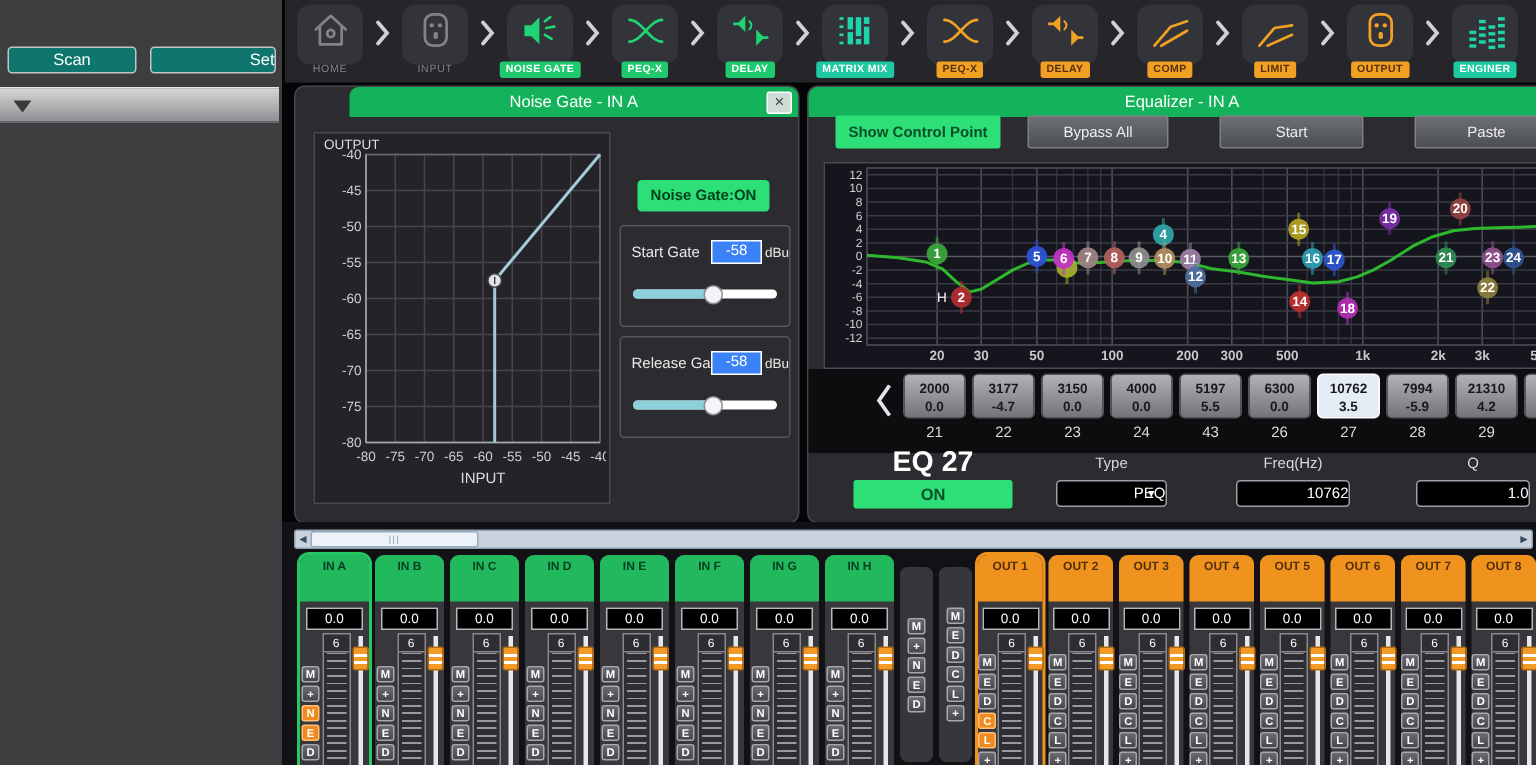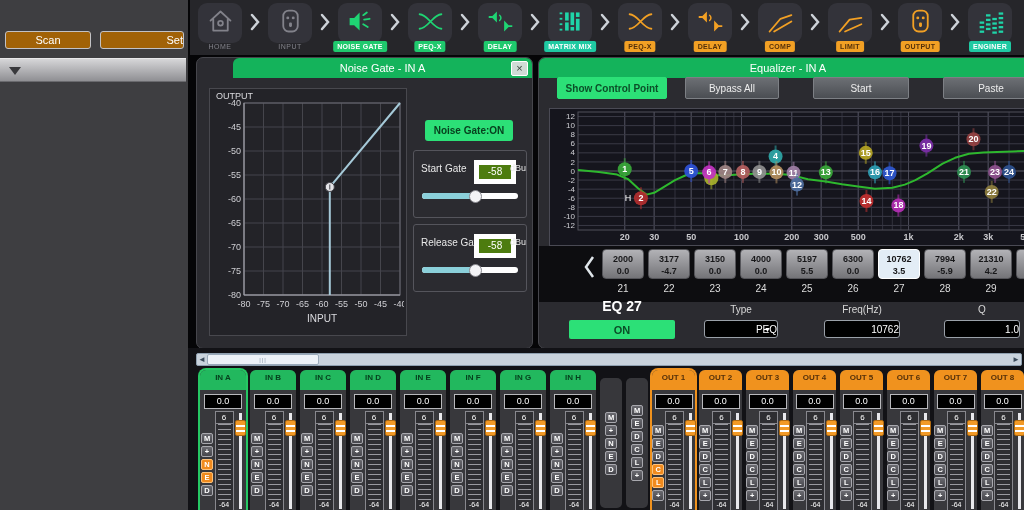--- a/index.html
+++ b/index.html
@@ -3,21 +3,21 @@
 <meta charset="utf-8">
 <style>
   html,body{margin:0;padding:0;background:#000;width:1024px;height:510px;overflow:hidden;
     font-family:"Liberation Sans",sans-serif;-webkit-font-smoothing:antialiased;}
   #app{position:relative;width:1024px;height:510px;background:#050507;overflow:hidden;}
 
   
   #sidebar{position:absolute;left:0;top:0;width:188px;height:510px;background:#3e3e41;}
   .dl-head{height:24px;line-height:24px;text-align:center;color:#e8e8e8;font-size:12px;background:#353538;border-bottom:1px solid #2a2a2c;}
   .dl-btnrow{position:absolute;left:0;top:31px;width:188px;height:20px;}
-  .dl-btn{position:absolute;top:0;height:18px;background:#a16207;border:1px solid #c2c2c6;border-radius:3px;color:#fff;font-size:11px;font-family:"Liberation Sans",sans-serif;padding:0;}
+  .dl-btn{position:absolute;top:0;height:18px;background:#0f766e;border:1px solid #c2c2c6;border-radius:3px;color:#fff;font-size:11px;font-family:"Liberation Sans",sans-serif;padding:0;}
   .dl-btn.scan{left:5px;width:86px;}
   .dl-btn.set{left:100px;width:84px;text-align:right;}
   .dl-expander{position:absolute;left:0;top:58px;width:186px;height:22px;background:linear-gradient(#d6d6d8,#8f8f93);border-top:1px solid #e8e8ea;border-bottom:1px solid #6a6a6e;}
   .tri{position:absolute;left:9px;top:8px;width:0;height:0;border-left:6px solid transparent;border-right:6px solid transparent;border-top:8px solid #39393c;}
 
   
   #toolbar{position:absolute;left:190px;top:0;width:834px;height:55px;background:#26262a;display:flex;align-items:flex-start;padding-left:8px;box-sizing:border-box;}
   .tb-item{position:relative;width:44px;height:55px;flex:0 0 44px;}
   .tb-tile{position:absolute;left:0;top:3px;width:44px;height:40px;background:#33333a;border-radius:9px;display:flex;align-items:center;justify-content:center;}
   .tb-arrow{width:26px;flex:0 0 26px;display:flex;justify-content:center;padding-top:13px;}
@@ -36,21 +36,21 @@
   #ng-panel{left:196px;top:57px;width:337px;height:292px;padding-left:36px;}
   #eq-panel{left:538px;top:57px;width:500px;height:292px;}
   .ptitle{height:20px;line-height:20px;background:#14b35b;border-radius:6px 6px 0 0;text-align:center;color:#fff;font-size:11px;position:relative;}
   .pclose{position:absolute;right:4px;top:3px;width:15px;height:13px;line-height:12px;background:#cfdcd6;border:1px solid #fff;border-radius:2px;color:#33433a;font-size:11px;text-align:center;cursor:default;}
 
   
   #ng-graph{position:absolute;left:12px;top:30px;width:196px;height:246px;background:#232328;border:1px solid #48484e;}
   #ng-on{position:absolute;left:228px;top:62px;width:88px;height:21px;background:#2ce077;border:none;border-radius:3px;color:#07401e;font-size:10px;font-weight:bold;font-family:"Liberation Sans",sans-serif;}
   .ng-group{position:absolute;left:216px;width:112px;height:66px;border:1px solid #55555c;border-radius:3px;}
   .ng-lab{position:absolute;left:7px;top:12px;font-size:10px;color:#e8e8e8;}
-  .ng-val{position:absolute;left:60px;top:9px;width:32px;height:14px;line-height:14px;background:#4d7c0f;border:5px solid #ffffff;color:#fff;font-size:10px;text-align:center;}
+  .ng-val{position:absolute;left:60px;top:9px;width:32px;height:14px;line-height:14px;background:#3b82f6;border:1px solid #ffffff;color:#fff;font-size:10px;text-align:center;}
   .ng-unit{position:absolute;left:96px;top:12px;font-size:9px;color:#e8e8e8;}
   .slider{position:absolute;left:8px;top:42px;width:96px;height:6px;background:#fff;border-radius:3px;}
   .sl-fill{position:absolute;left:0;top:0;height:6px;background:#8bd0da;border-radius:3px 0 0 3px;}
   .sl-thumb{position:absolute;top:-3px;width:11px;height:11px;background:#f4f4f6;border:1px solid #8a8a90;border-radius:50%;margin-left:-6px;}
 
   
   .eq-btnrow button{position:absolute;top:19px;height:22px;border-radius:2px;font-size:10px;font-family:"Liberation Sans",sans-serif;}
   .eqb{background:linear-gradient(#6c6f74,#4b4e53);border:1px solid #7d8085;color:#eee;}
   .eqb-on{background:#2ce077;border:1px solid #2ce077;color:#0b4f28;font-weight:bold;}
   #eq-scp{left:18px;width:110px;}
@@ -58,39 +58,39 @@
   #eq-copy{left:274px;width:96px;}
   #eq-paste{left:404px;width:96px;}
   #eq-graph{position:absolute;left:10px;top:50px;width:486px;height:136px;background:#15151d;border:1px solid #4a4a54;}
   .eq-bands{position:absolute;left:0;top:188px;width:500px;height:56px;background:#0d0d10;}
   .band-chevron{position:absolute;left:44px;top:8px;}
   #band-cells{position:absolute;left:63px;top:3px;display:flex;gap:4px;}
   .band-col{width:42px;flex:0 0 42px;}
   .bc-box{height:30px;border-radius:4px;background:linear-gradient(#b2b2b6,#747478);border:1px solid #55555a;color:#18181a;font-size:9px;font-weight:bold;text-align:center;padding-top:3px;box-sizing:border-box;line-height:12px;}
   .band-col.sel .bc-box{background:#e3edf6;border-color:#fff;}
   .bc-num{margin-top:4px;text-align:center;color:#ddd;font-size:10px;}
-  .eq-edit-name{position:absolute;left:30px;top:240px;width:106px;text-align:center;color:#fff;font-size:14px;font-weight:bold;}
+  .eq-edit-name{position:absolute;left:30px;top:240px;width:106px;text-align:center;color:#fff;font-size:19px;font-weight:bold;}
   #eq-onbtn{position:absolute;left:30px;top:262px;width:106px;height:19px;background:#2ce077;border:none;border-radius:2px;color:#0b4f28;font-size:11px;font-weight:bold;font-family:"Liberation Sans",sans-serif;}
   .fld-lab{position:absolute;top:246px;font-size:10px;color:#d8d8d8;text-align:center;}
   .fld-box{position:absolute;top:262px;height:18px;line-height:18px;background:#000;border:1px solid #9aa0a8;border-radius:3px;color:#fff;font-size:10px;text-align:right;box-sizing:border-box;}
   #fl-type{left:165px;width:74px;}
   #fl-freq{left:285px;width:76px;}
   #fl-q{left:405px;width:76px;}
   .dd-arrow{position:absolute;right:6px;top:0;font-size:7px;color:#fff;}
 
   
   #mixer{position:absolute;left:188px;top:348px;width:836px;height:162px;background:#121216;}
   #mx-scroll{position:absolute;left:8px;top:5px;width:826px;height:13px;background:#c9d3dd;border:1px solid #8fa0b0;border-radius:2px;box-sizing:border-box;}
   .mx-arrow{position:absolute;top:0;width:8px;height:11px;color:#3a4a5a;font-size:8px;line-height:11px;text-align:center;}
   .mx-thumb{position:absolute;left:10px;top:0px;width:112px;height:11px;background:#edf2f8;border:1px solid #9aaaba;border-radius:2px;box-sizing:border-box;color:#8a98a8;font-size:6px;line-height:10px;text-align:center;letter-spacing:1px;}
   #strips{position:absolute;left:0;top:22px;width:836px;height:140px;}
   .strip{position:absolute;top:0;height:142px;background:#38383c;border-radius:6px 6px 0 0;box-sizing:border-box;}
   .strip.selg{box-shadow:0 0 0 2px #25c763;}
   .strip.selo{box-shadow:0 0 0 2px #f0921e;}
-  .strip-head{height:20px;line-height:15px;border-radius:6px 6px 0 0;text-align:center;font-size:8px;font-weight:bold;}
+  .strip-head{height:31px;line-height:15px;border-radius:6px 6px 0 0;text-align:center;font-size:8px;font-weight:bold;}
   .in-head{background:#22b85e;color:#06401e;}
   .out-head{background:#f0921e;color:#54300a;}
   .strip-val{width:36px;height:13px;line-height:13px;margin:4px auto 2px;background:#000;border:1px solid #b8b8bc;color:#fff;font-size:9px;text-align:center;}
   .strip-body{display:flex;justify-content:center;gap:1px;height:106px;}
   .btn-col{display:flex;flex-direction:column;gap:2px;width:13px;align-items:center;}
   .btn-col.in{padding-top:22px;}
   .btn-col.out{padding-top:14px;}
   .btn-col.util{justify-content:center;}
   .sbtn{width:12px;height:11px;line-height:10px;font-size:7.5px;font-weight:bold;color:#fff;text-align:center;background:linear-gradient(#6a6a70,#46464c);border:1px solid #a8a8ae;border-radius:2px;box-sizing:border-box;}
   .sbtn.act{background:#f08a1e;border-color:#ffc27a;}
@@ -625,21 +625,21 @@
               <div>4000</div>
               <div>0.0</div>
             </div>
             <div class="bc-num">24</div>
           </div>
           <div class="band-col">
             <div class="bc-box">
               <div>5197</div>
               <div>5.5</div>
             </div>
-            <div class="bc-num">25</div>
+            <div class="bc-num">43</div>
           </div>
           <div class="band-col">
             <div class="bc-box">
               <div>6300</div>
               <div>0.0</div>
             </div>
             <div class="bc-num">26</div>
           </div>
           <div class="band-col sel">
             <div class="bc-box">

